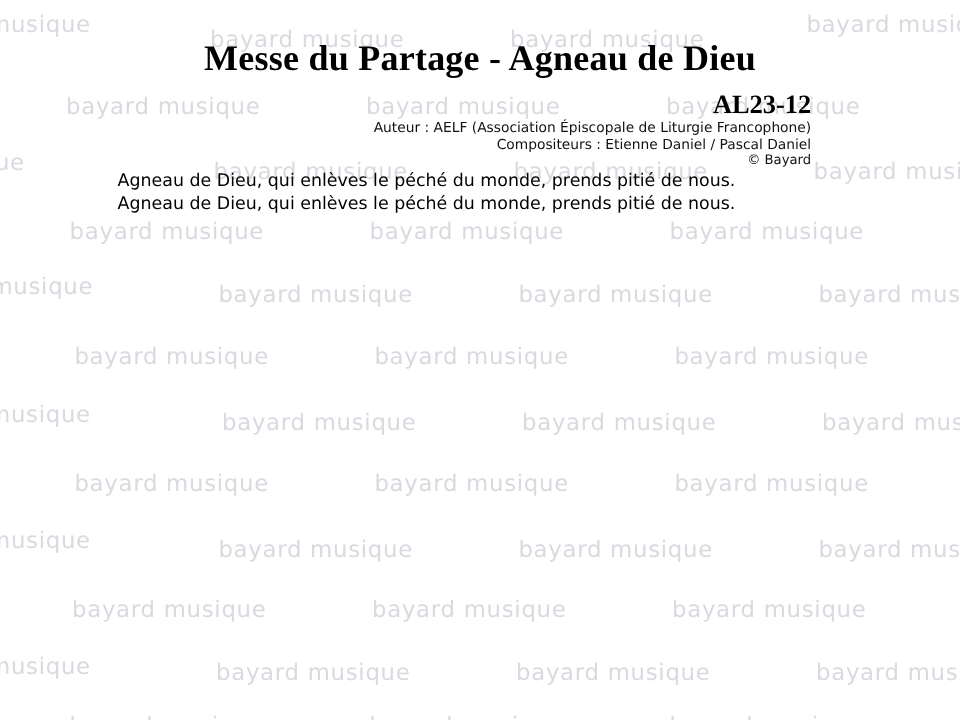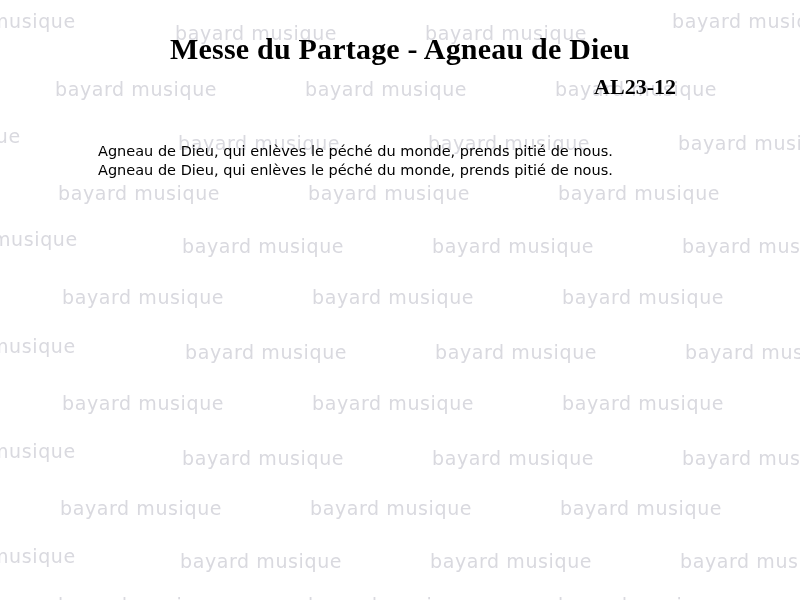--- a/index.html
+++ b/index.html
@@ -151,20 +151,25 @@
       <div class="wm" style="left: 308px; top: 594px; color: rgb(217, 217, 223);">bayard musique</div>
       <div class="wm" style="left: 558px; top: 594px; color: rgb(217, 217, 223);">bayard musique</div>
     </div>
 
   <div class="content">
 
     <div class="doc-title">Messe du Partage - Agneau de Dieu</div>
 
     <div class="doc-ref">AL23-12</div>
 
+    <div class="credits">
+      <div>Auteur : AELF (Association Épiscopale de Liturgie Francophone)</div>
+      <div>Compositeurs : Etienne Daniel / Pascal Daniel</div>
+      <div class="credit-copyright">© Bayard</div>
+    </div>
 
     <div class="lyrics">
       <div>Agneau de Dieu, qui enlèves le péché du monde, prends pitié de nous.</div>
       <div>Agneau de Dieu, qui enlèves le péché du monde, prends pitié de nous.</div>
     </div>
 
   </div>
 </div>
 
 </body></html>

